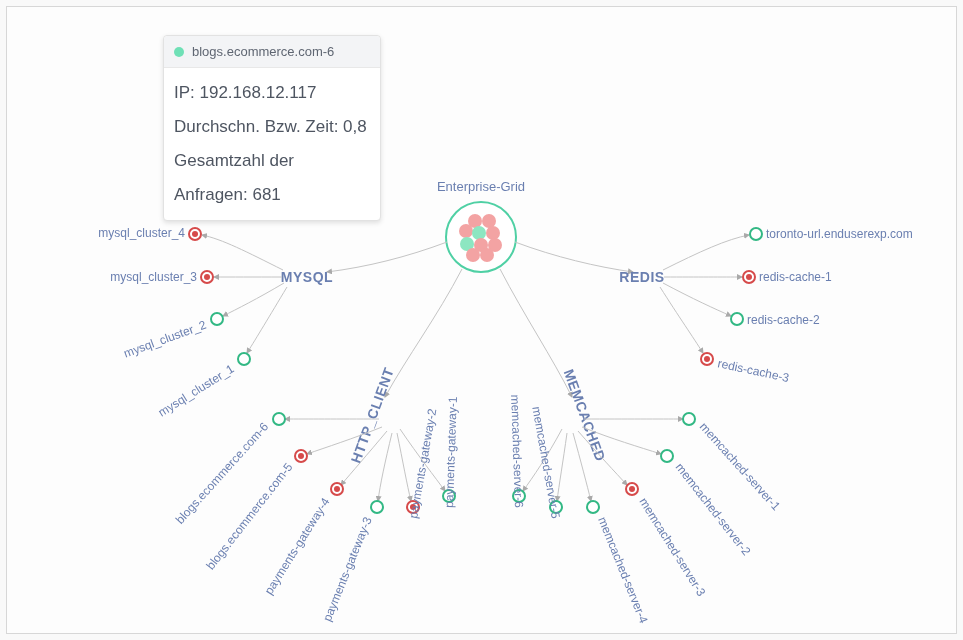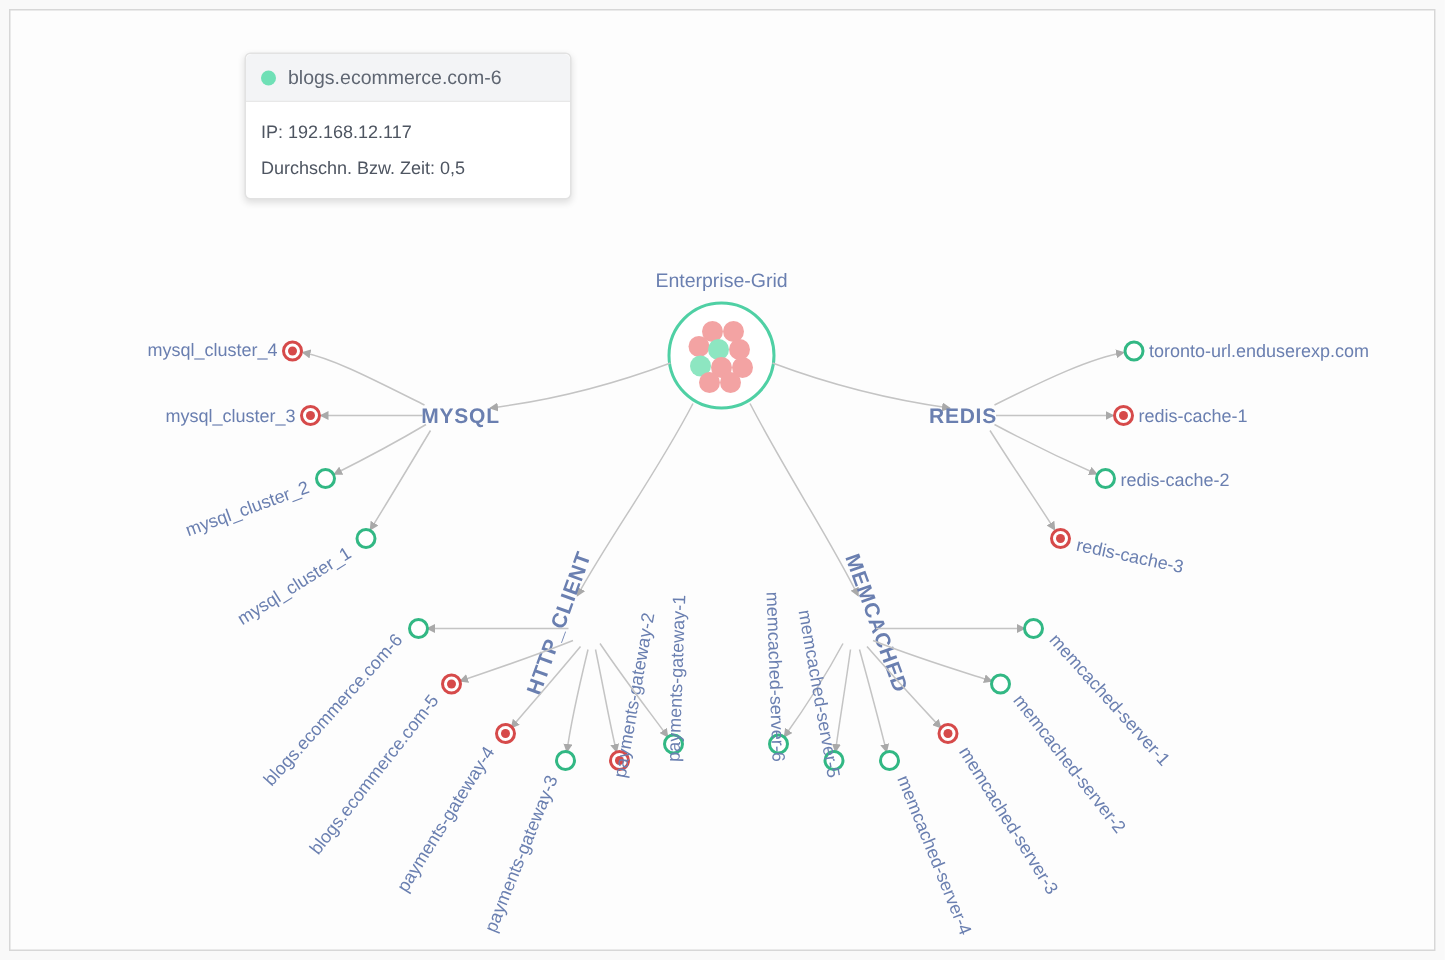--- a/index.html
+++ b/index.html
@@ -8,21 +8,21 @@
   .category-label{font-size:14px;font-weight:700;fill:#6a7fb0;letter-spacing:.5px;text-anchor:middle;user-select:none;}
   .node-label{font-size:12px;fill:#6a7fb0;user-select:none;}
   .center-label{font-size:13px;fill:#6a7fb0;text-anchor:middle;}
   .edge{fill:none;stroke:#c4c4c4;stroke-width:1;}
   .arrow{fill:#a9a9a9;}
   .node-ring{stroke-width:2;fill:#fff;}
   .tooltip{position:absolute;left:156px;top:28px;width:216px;background:#fff;border:1px solid #e2e2e2;border-radius:4px;box-shadow:0 2px 5px rgba(0,0,0,.12);padding:0;}
   .tooltip-header{display:flex;align-items:center;gap:8px;padding:8px 10px;background:#f3f4f6;border-bottom:1px solid #e8e8e8;border-radius:4px 4px 0 0;}
   .tooltip-header .dot{width:10px;height:10px;border-radius:50%;background:#6fe0b6;}
   .tooltip-header .title{font-size:13px;color:#5f6672;}
-  .tooltip-body{padding:8px 10px;font-size:12px;color:#4e5561;line-height:2.0;}
+  .tooltip-body{padding:8px 10px;font-size:17px;color:#4e5561;line-height:2.0;}
   
   .cluster-ring{fill:#fff;stroke:#4fd0a4;stroke-width:2;}
   .blob-r{fill:#f3a3a3;}
   .blob-g{fill:#8de6c1;}
 </style>
 </head>
 <body>
 <div class="frame">
 
 <svg width="949" height="626" viewBox="0 0 949 626">
@@ -160,17 +160,18 @@
   </g>
 </svg>
 
 <div class="tooltip">
   <div class="tooltip-header">
     <span class="dot"></span>
     <span class="title">blogs.ecommerce.com-6</span>
   </div>
   <div class="tooltip-body">
     <div>IP: 192.168.12.117</div>
-    <div>Durchschn. Bzw. Zeit: 0,5</div>
+    <div>Durchschn. Bzw. Zeit: 0,8</div>
+    <div>Gesamtzahl der Anfragen: 681</div>
   </div>
 </div>
 
 </div>
 
 </body></html>

